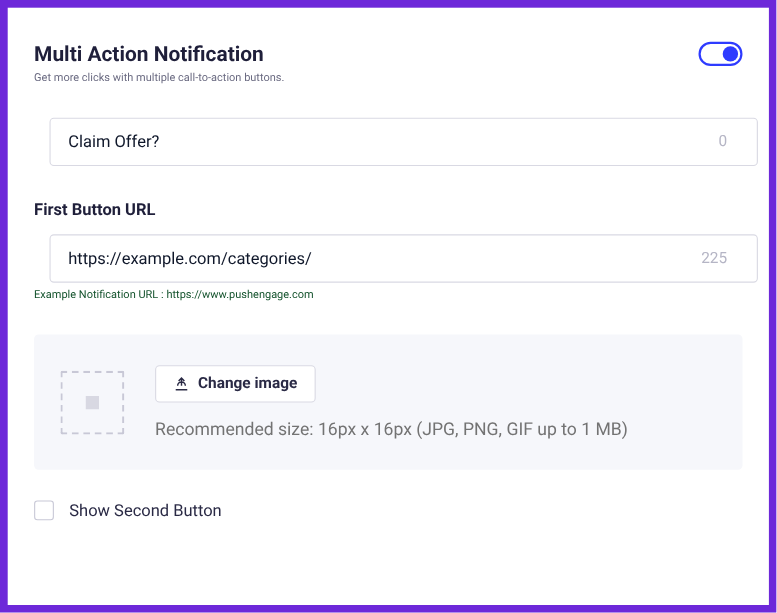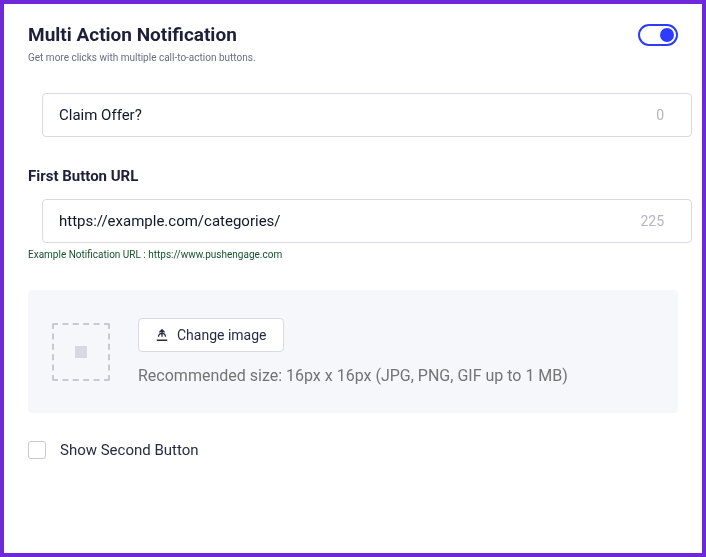--- a/index.html
+++ b/index.html
@@ -7,22 +7,22 @@
       margin: 0;
       padding: 0;
     }
     body {
       font-family: -apple-system, BlinkMacSystemFont, "Segoe UI", Roboto, Helvetica, Arial, sans-serif;
       background: #fff;
       width: 706px;
       height: 557px;
     }
     .container {
-      border: 4px solid #6d28d9;
-      padding: 19px 24px;
+      border: 7px solid #6d28d9;
+      padding: 30px 24px;
       width: 100%;
       height: 100%;
     }
     .header-row {
       display: flex;
       justify-content: space-between;
       align-items: center;
       margin-bottom: 6px;
     }
     .title {
@@ -119,21 +119,21 @@
       flex-direction: column;
       gap: 14px;
       align-items: flex-start;
     }
     .change-btn {
       border: 1px solid #d9d9e3;
       background: #fff;
       border-radius: 4px;
       padding: 8px 16px;
       font-size: 14px;
-      font-weight: 400;
+      font-weight: 700;
       color: #2a2a45;
       cursor: pointer;
       display: flex;
       align-items: center;
       gap: 8px;
       font-family: inherit;
     }
     .change-btn svg {
       width: 14px;
       height: 14px;

